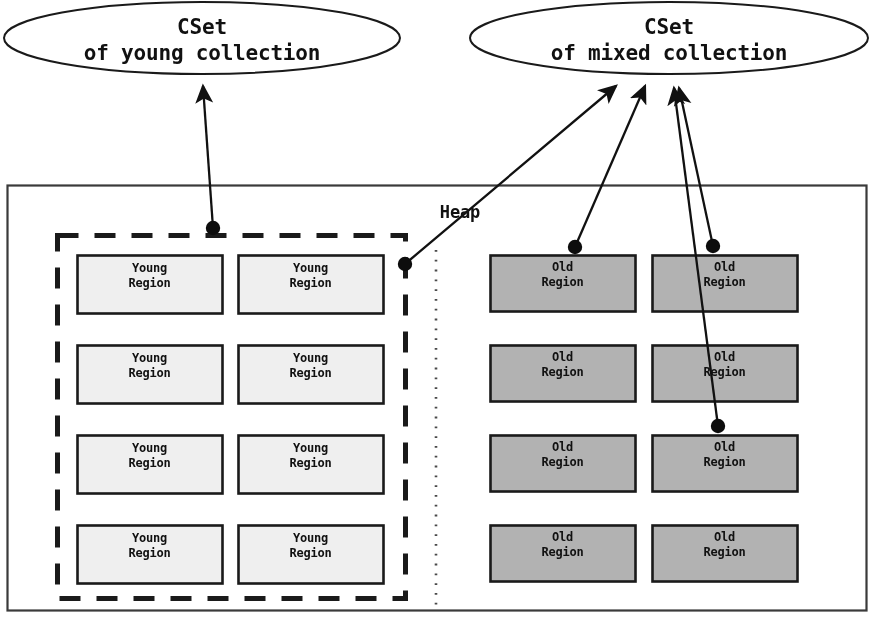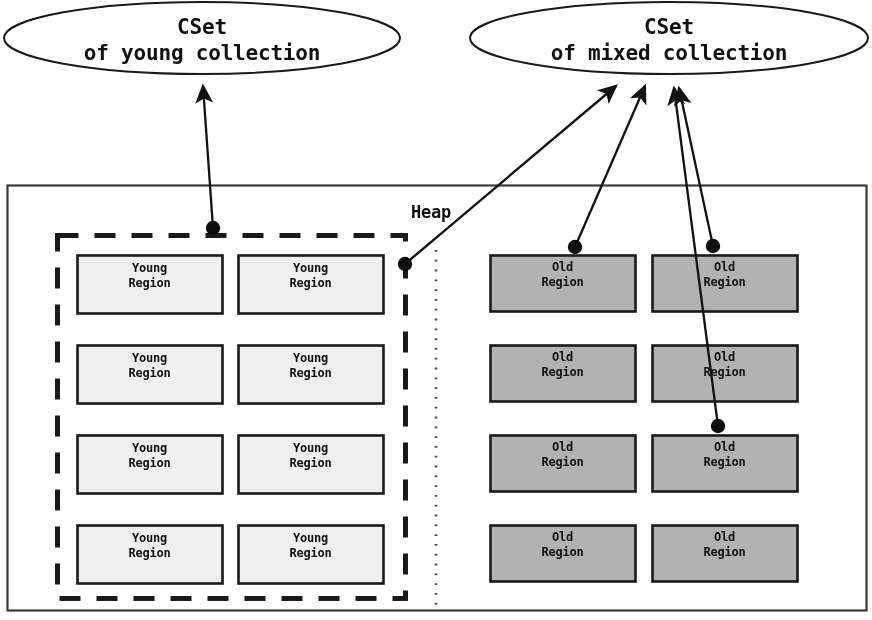--- a/index.html
+++ b/index.html
@@ -87,21 +87,21 @@
         <line x1="718" y1="426" x2="674" y2="88" stroke="#111111" stroke-width="2.3" marker-end="url(#arrowhead)"></line>
         <circle cx="718" cy="426" r="7.2" fill="#0d0d0d"></circle>
       </g>
   </svg>
 
   <div class="lbl cset-label" id="cset-0-label" style="left: 4px; top: 15px; width: 396px;">CSet
 of young collection</div>
   <div class="lbl cset-label" id="cset-1-label" style="left: 470px; top: 15px; width: 398px;">CSet
 of mixed collection</div>
 
-  <div class="lbl heap-label" id="heap-label" style="left: 396px; top: 202px; width: 70px; text-align: center;">Heap</div>
+  <div class="lbl heap-label" id="heap-label" style="left: 410px; top: 202px; width: 70px; text-align: right;">Heap</div>
 
   <div id="region-labels">
       <div class="lbl region-label" style="left: 77px; top: 261px; width: 145px;">Young
 Region</div>
       <div class="lbl region-label" style="left: 238px; top: 261px; width: 145px;">Young
 Region</div>
       <div class="lbl region-label" style="left: 77px; top: 351px; width: 145px;">Young
 Region</div>
       <div class="lbl region-label" style="left: 238px; top: 351px; width: 145px;">Young
 Region</div>

